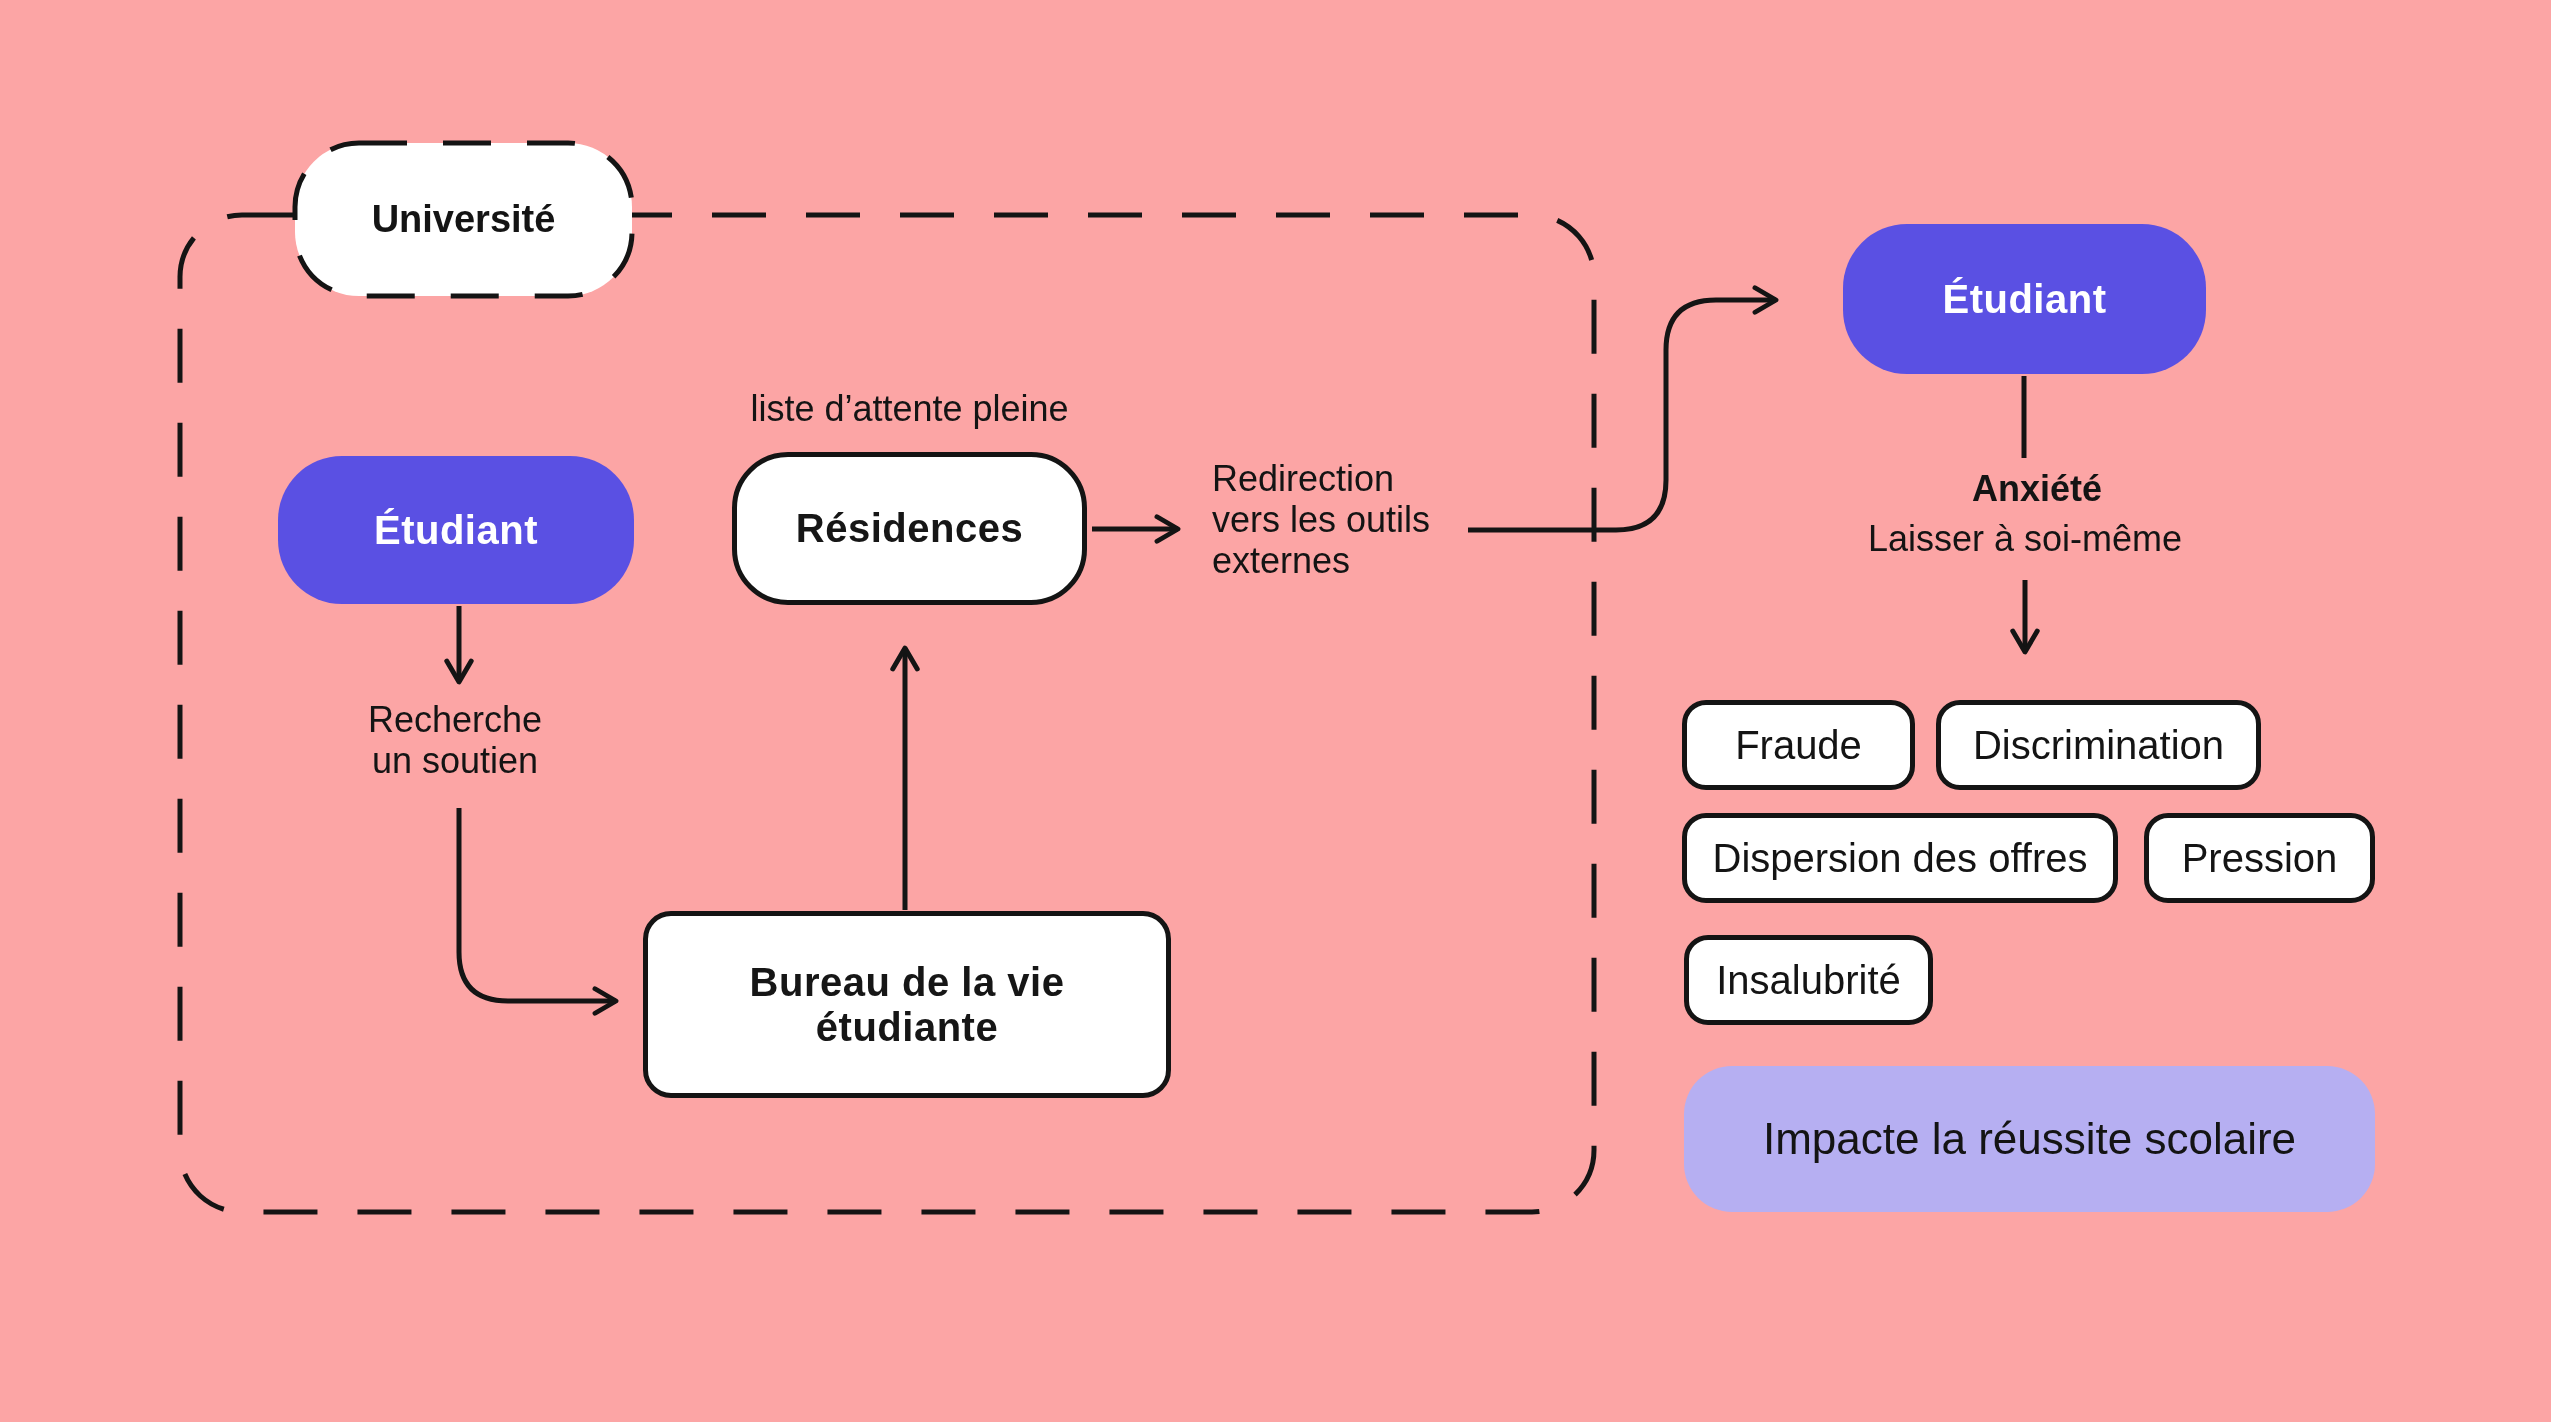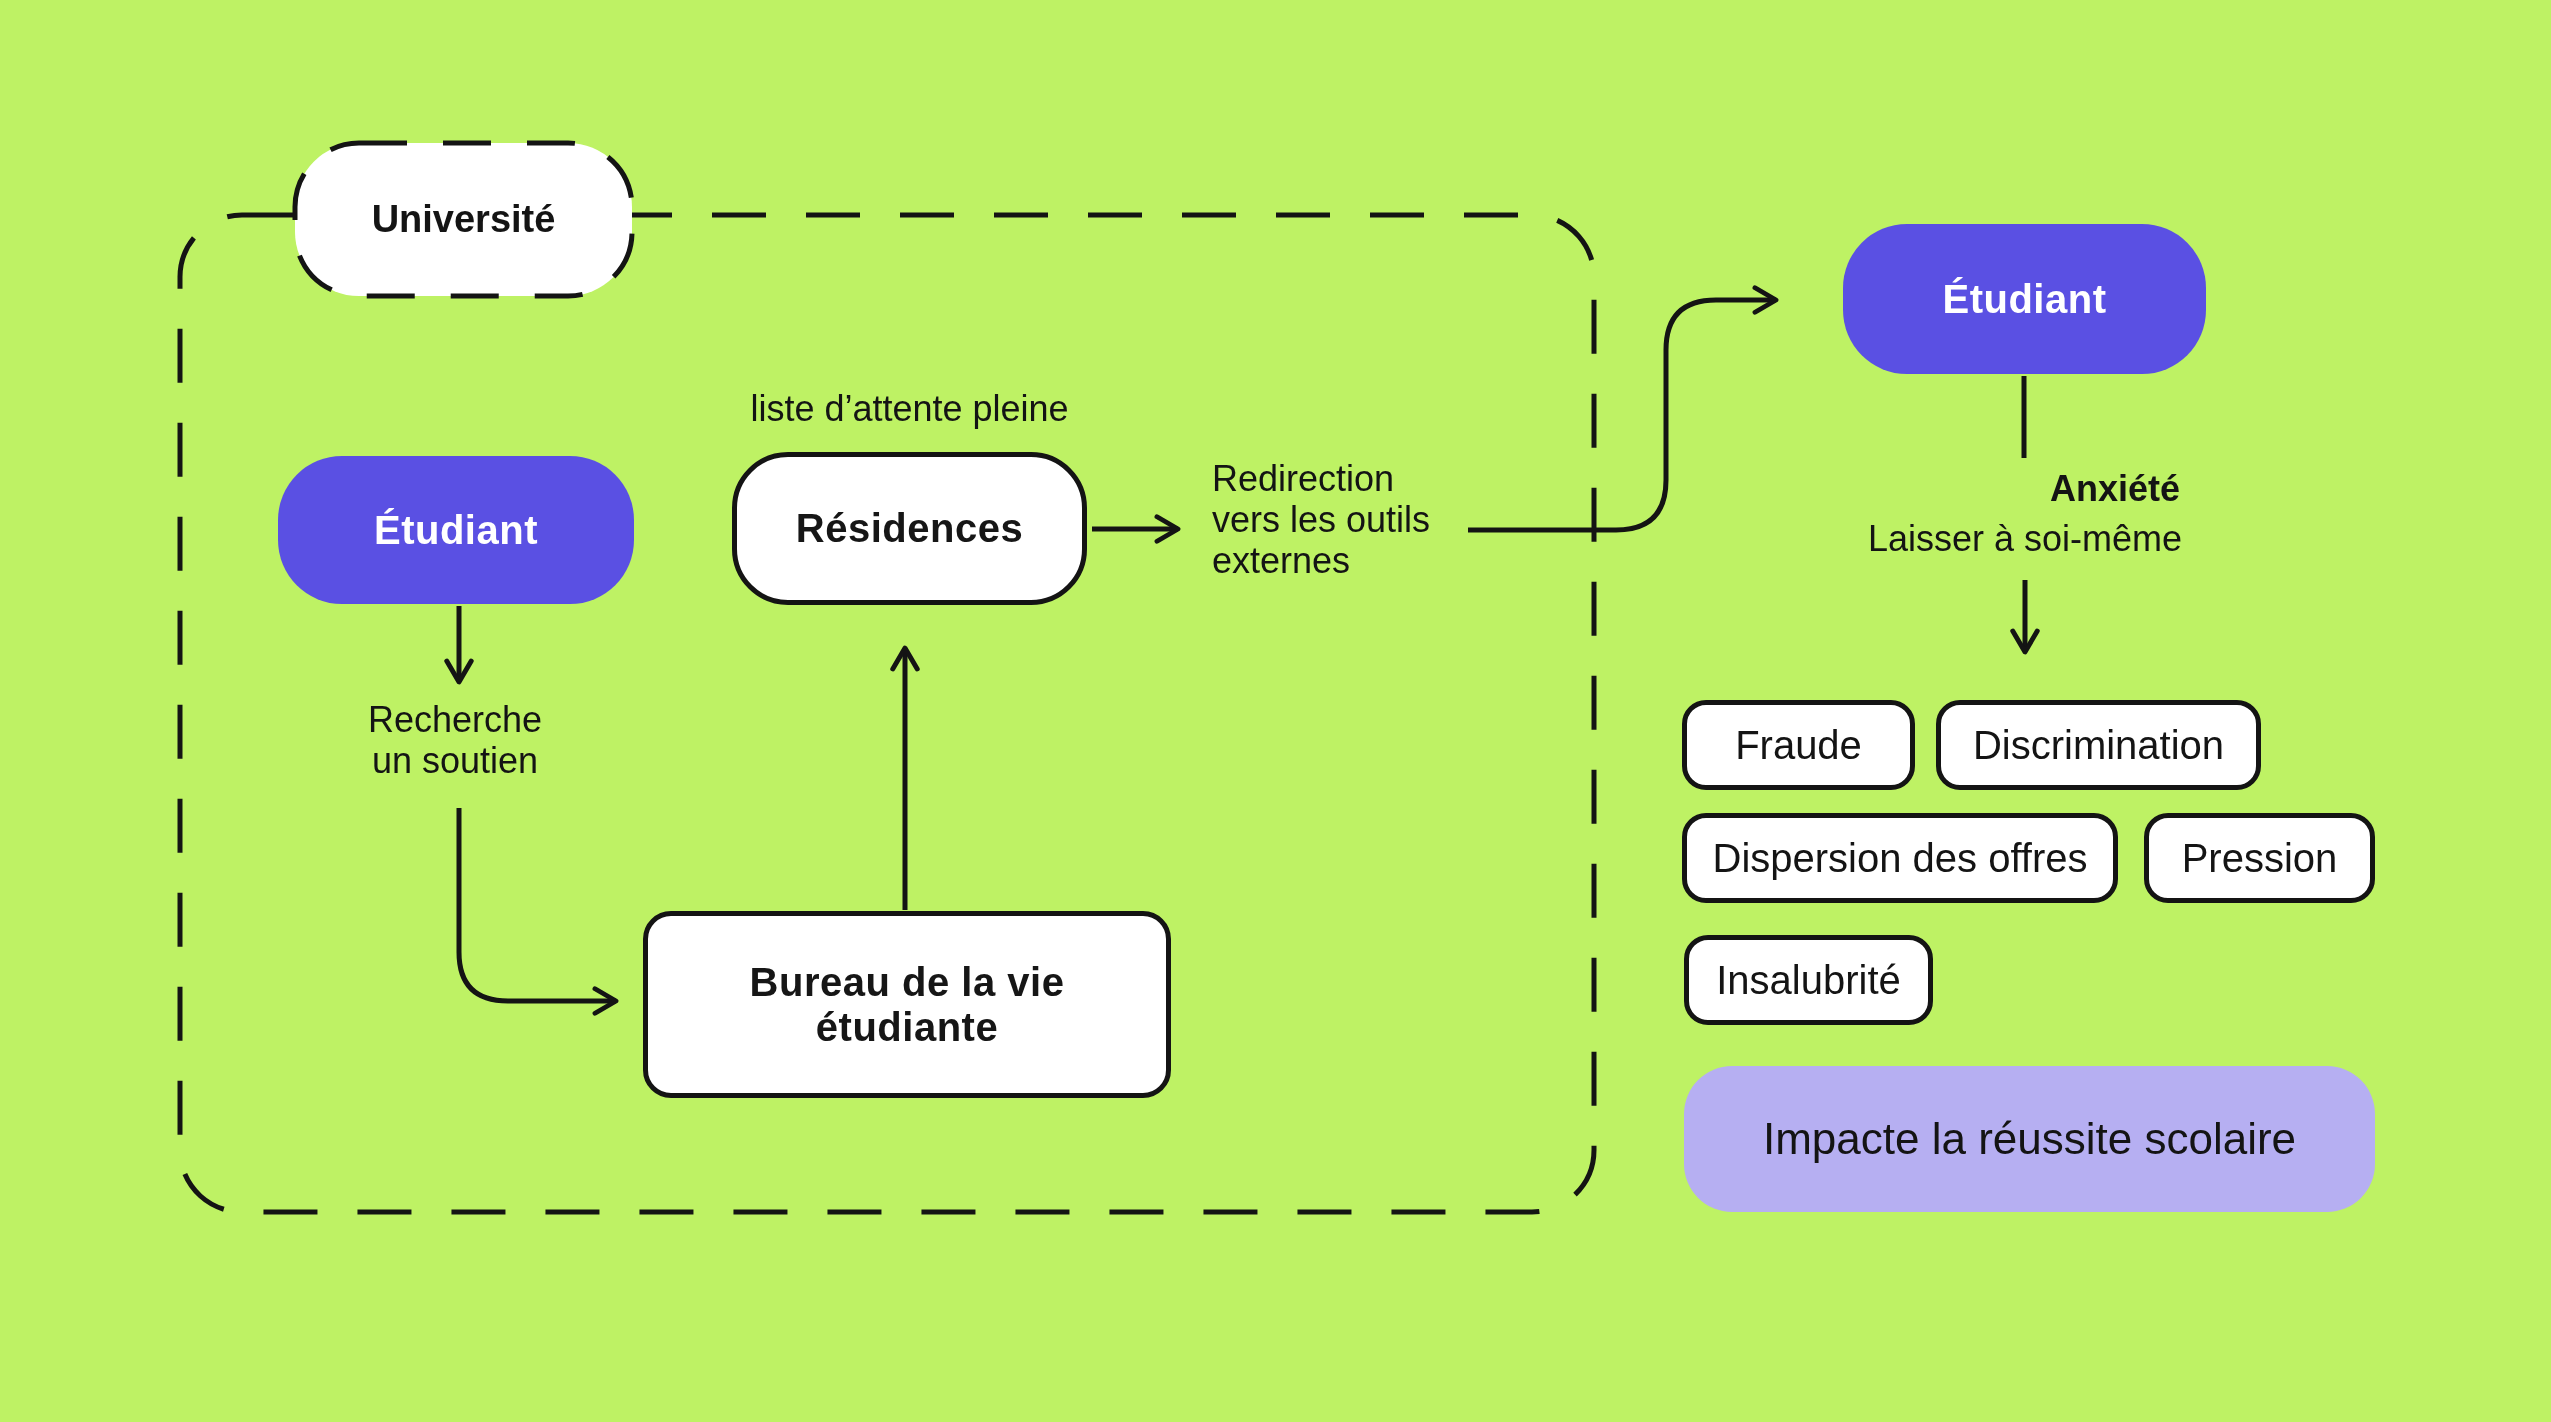--- a/index.html
+++ b/index.html
@@ -1,20 +1,20 @@
 <!DOCTYPE html>
 <html><head>
 <meta charset="utf-8">
 <style>
   html, body { margin: 0; padding: 0; background: #ffffff; }
   .canvas {
     position: relative;
     width: 2551px;
     height: 1422px;
-    background: #bef264;
+    background: #fca5a5;
     font-family: "Liberation Sans", sans-serif;
     color: #161616;
     overflow: hidden;
   }
   svg.wires { position: absolute; left: 0; top: 0; width: 2551px; height: 1422px; }
 
   .abs { position: absolute; box-sizing: border-box; }
   .flex-center { display: flex; align-items: center; justify-content: center; text-align: center; }
 
   .node {
@@ -90,21 +90,21 @@
   <div class="abs flex-center node outlined" style="left:732px; top:452px; width:355px; height:153px; border-radius:56px;">Résidences</div>
 
   <div class="abs flex-center node outlined" style="left:643px; top:911px; width:528px; height:187px; border-radius:28px; padding:0 40px;">Bureau de la vie étudiante</div>
 
   <div class="abs note preline" style="left:1212px; top:458px; width:260px;">Redirection
 vers les outils
 externes</div>
 
   <div class="abs flex-center node filled" style="left:1843px; top:224px; width:363px; height:150px;">Étudiant</div>
 
-  <div class="abs flex-center note bold" style="left:1915px; top:466px; width:400px; height:44px;">Anxiété</div>
+  <div class="abs flex-center note bold" style="left:1837px; top:466px; width:400px; height:44px;">Anxiété</div>
   <div class="abs flex-center note" style="left:1775px; top:516px; width:500px; height:44px;">Laisser à soi-même</div>
 
   <div class="abs flex-center tag" style="left:1682px; top:700px; width:233px; height:90px;">Fraude</div>
   <div class="abs flex-center tag" style="left:1936px; top:700px; width:325px; height:90px;">Discrimination</div>
 
   <div class="abs flex-center tag" style="left:1682px; top:813px; width:436px; height:90px;">Dispersion des offres</div>
   <div class="abs flex-center tag" style="left:2144px; top:813px; width:231px; height:90px;">Pression</div>
 
   <div class="abs flex-center tag" style="left:1684px; top:935px; width:249px; height:90px;">Insalubrité</div>
 

